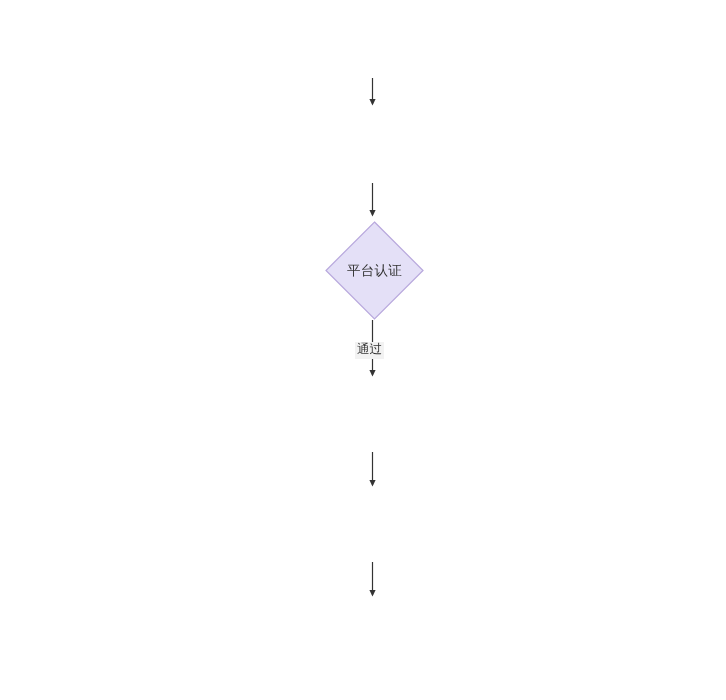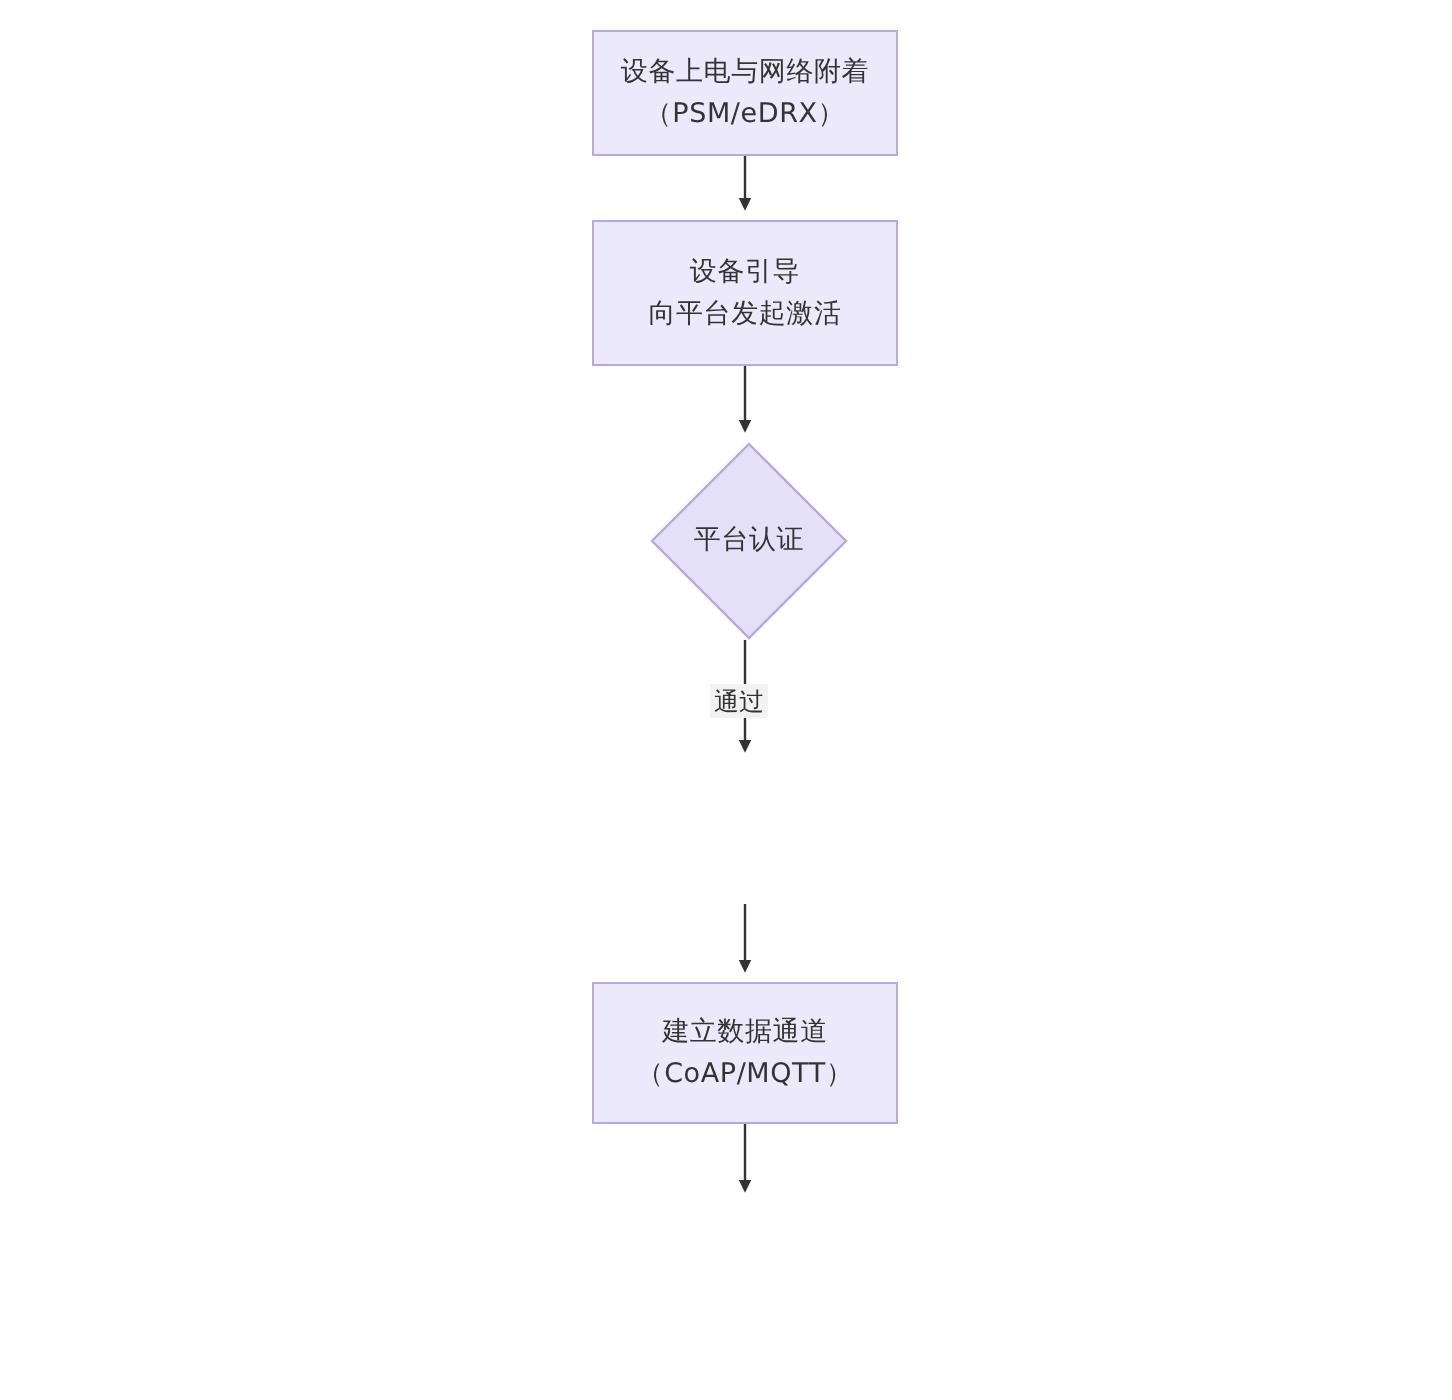--- a/index.html
+++ b/index.html
@@ -76,20 +76,21 @@
   }
   .edge-label {
     position: absolute;
     color: #333333;
     font-size: 12.5px;
     line-height: 1.2;
     background: #f2f2f2;
     padding: 1px 2px;
     white-space: nowrap;
     user-select: none;
+    font-family: Liberation Mono, monospace;
   }
 </style>
 </head>
 <body>
 
 <div id="flow-canvas">
 
   <svg class="edge-layer" width="726" height="700" viewBox="0 0 726 700">
     <defs>
       <marker id="arrowhead" markerWidth="8" markerHeight="8" refX="5.2" refY="3.2" orient="auto" markerUnits="userSpaceOnUse">
@@ -111,39 +112,27 @@
 
     <g>
       <line x1="372.5" y1="452" x2="372.5" y2="485" stroke="#333333" stroke-width="1.2" marker-end="url(#arrowhead)"></line>
     </g>
 
     <g>
       <line x1="372.5" y1="562" x2="372.5" y2="595" stroke="#333333" stroke-width="1.2" marker-end="url(#arrowhead)"></line>
     </g>
   </svg>
 
-  <div class="node node-process" style="top:15px; height:63px;">
-    <div class="node-text">设备上电与网络附着
-（PSM/eDRX）</div>
-  </div>
 
-  <div class="node node-process" style="top:110px; height:73px;">
-    <div class="node-text">设备引导
-向平台发起激活</div>
-  </div>
 
   <div class="node node-decision">
     <svg class="diamond-shape" width="99" height="99" viewBox="0 0 99 99">
       <polygon points="49.5,1 98,49.5 49.5,98 1,49.5" fill="#e4e0f7" stroke="#b8a8dd" stroke-width="1.2"></polygon>
     </svg>
     <div class="decision-label">平台认证</div>
   </div>
 
   <div class="edge-label" style="left:355px; top:342px;">通过</div>
 
 
-  <div class="node node-process" style="top:491px; height:71px;">
-    <div class="node-text">建立数据通道
-（CoAP/MQTT）</div>
-  </div>
 
 
 </div>
 
 </body></html>

